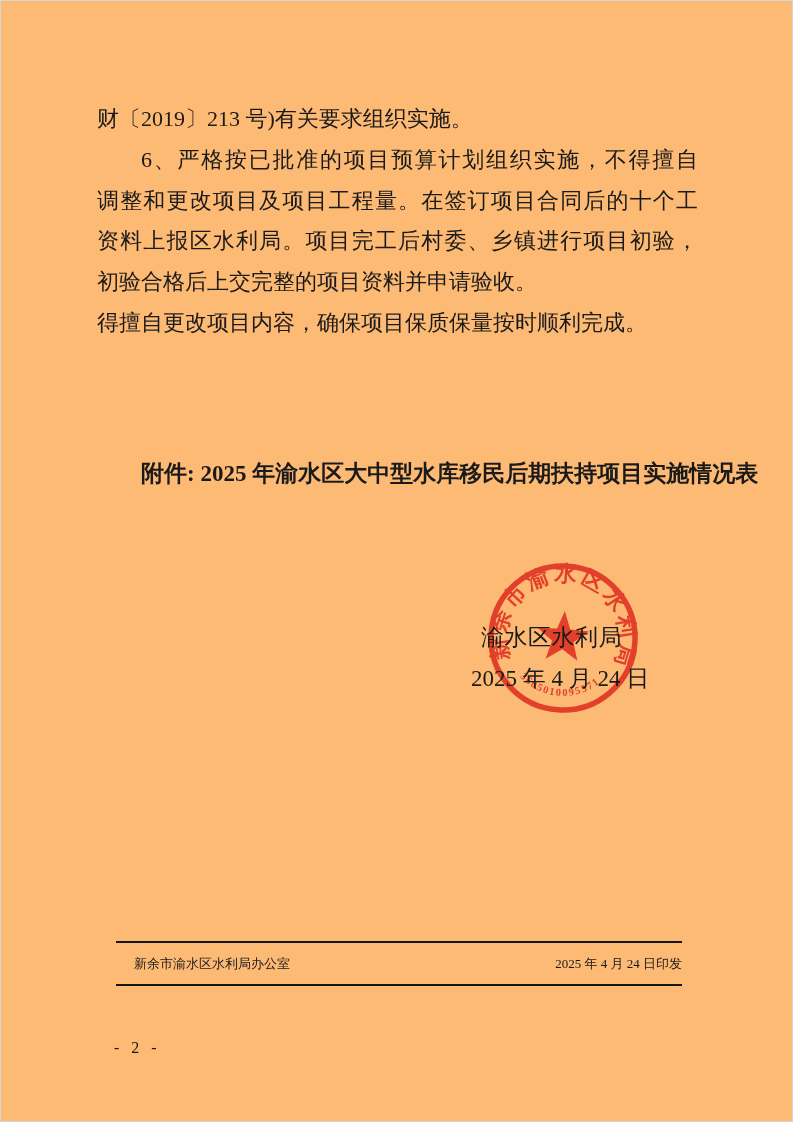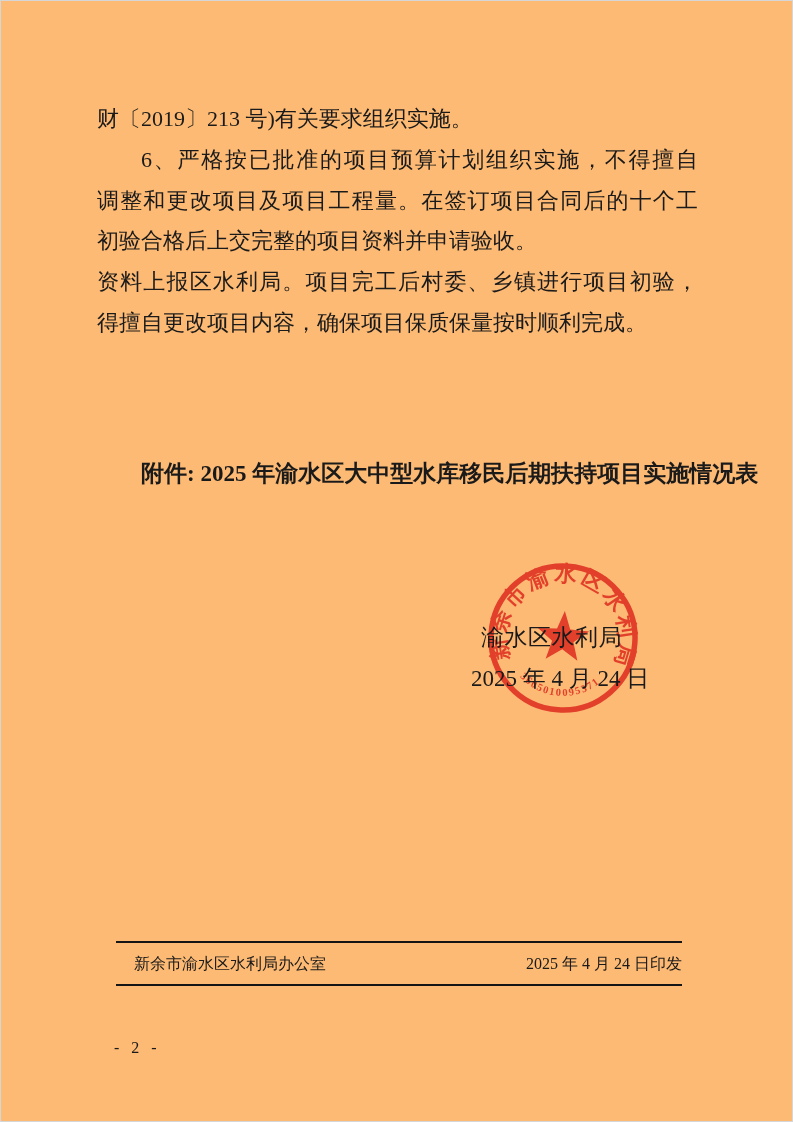--- a/index.html
+++ b/index.html
@@ -38,37 +38,37 @@
   .sig-org  { position:absolute; left:480px; top:624px; font-size:23px; line-height:26px; letter-spacing:0.5px; z-index:2; white-space:nowrap; }
   .sig-date { position:absolute; left:470px; top:665px; font-size:23px; line-height:26px; z-index:2; white-space:nowrap;text-align:right; }
 
   
   .footer-rule { position:absolute; left:115px; width:566px; height:2px; background:#151515; }
   .rule-top { top:940px; }
   .rule-bottom { top:983px; }
   .footer-row {
     position:absolute; left:115px; top:946px; width:566px;
     display:flex; justify-content:space-between; align-items:flex-start;
-    font-size:16px; line-height:34px; white-space:nowrap;
+    font-size:13px; line-height:34px; white-space:nowrap;
   }
   .footer-left { padding-left:18px; }
 
   .page-number { position:absolute; left:113px; top:1038px; font-size:16px; letter-spacing:4px; }
 </style>
 </head>
 <body>
 
 <div class="page">
 
   <div class="body-text">
       <div class="bline">财〔2019〕213 号)有关要求组织实施。</div>
       <div class="bline just ind">6、严格按已批准的项目预算计划组织实施，不得擅自</div>
       <div class="bline just">调整和更改项目及项目工程量。在签订项目合同后的十个工</div>
+      <div class="bline just">资料上报区水利局。项目完工后村委、乡镇进行项目初验，</div>
       <div class="bline">初验合格后上交完整的项目资料并申请验收。</div>
-      <div class="bline just">资料上报区水利局。项目完工后村委、乡镇进行项目初验，</div>
       <div class="bline">得擅自更改项目内容，确保项目保质保量按时顺利完成。</div>
     </div>
 
   <div class="attachment">附件: 2025 年渝水区大中型水库移民后期扶持项目实施情况表</div>
 
   <div class="seal">
     <svg width="230" height="230" viewBox="-115 -115 230 230">
       <g transform="rotate(4)" opacity="0.93">
         <circle class="ring" cx="0" cy="0" r="72" fill="none" stroke-width="5.5"></circle>
         <polygon class="star" points="0,-27 6.6,-9.1 25.7,-8.3 10.7,3.5 15.9,21.8 0,11.2 -15.9,21.8 -10.7,3.5 -25.7,-8.3 -6.6,-9.1"></polygon>

